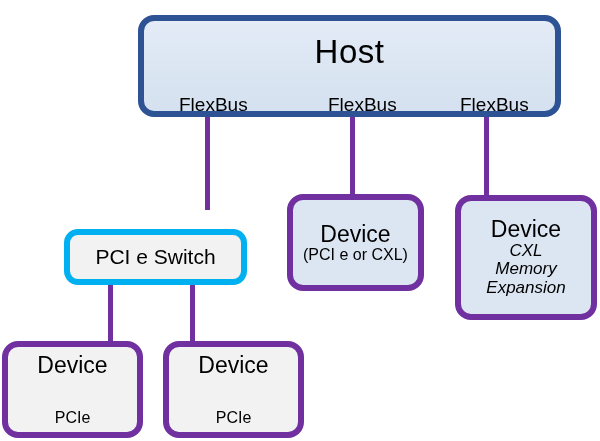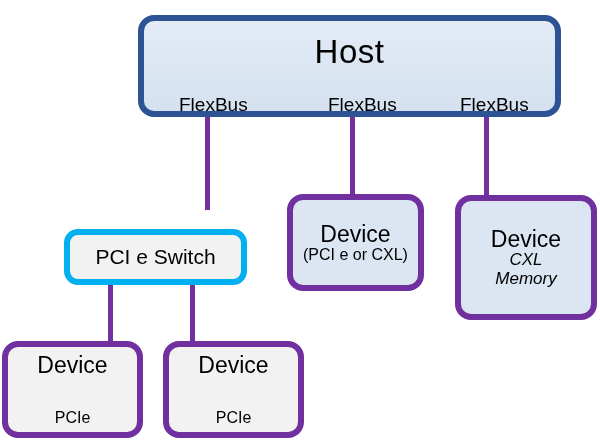--- a/index.html
+++ b/index.html
@@ -170,20 +170,21 @@
 
   <div class="node" id="dev-pcie-cxl">
     <div class="title">Device</div>
     <div class="sub">(PCI e or CXL)</div>
   </div>
 
   <div class="node" id="dev-cxl-mem">
     <div class="title">Device</div>
     <div class="sub">CXL</div>
     <div class="sub">Memory</div>
+    <div class="sub">Expansion</div>
   </div>
 
   <div class="node dev-bottom" id="dev-pcie-left">
     <div class="title">Device</div>
     <div class="sub">PCIe</div>
   </div>
 
   <div class="node dev-bottom" id="dev-pcie-right">
     <div class="title">Device</div>
     <div class="sub">PCIe</div>

